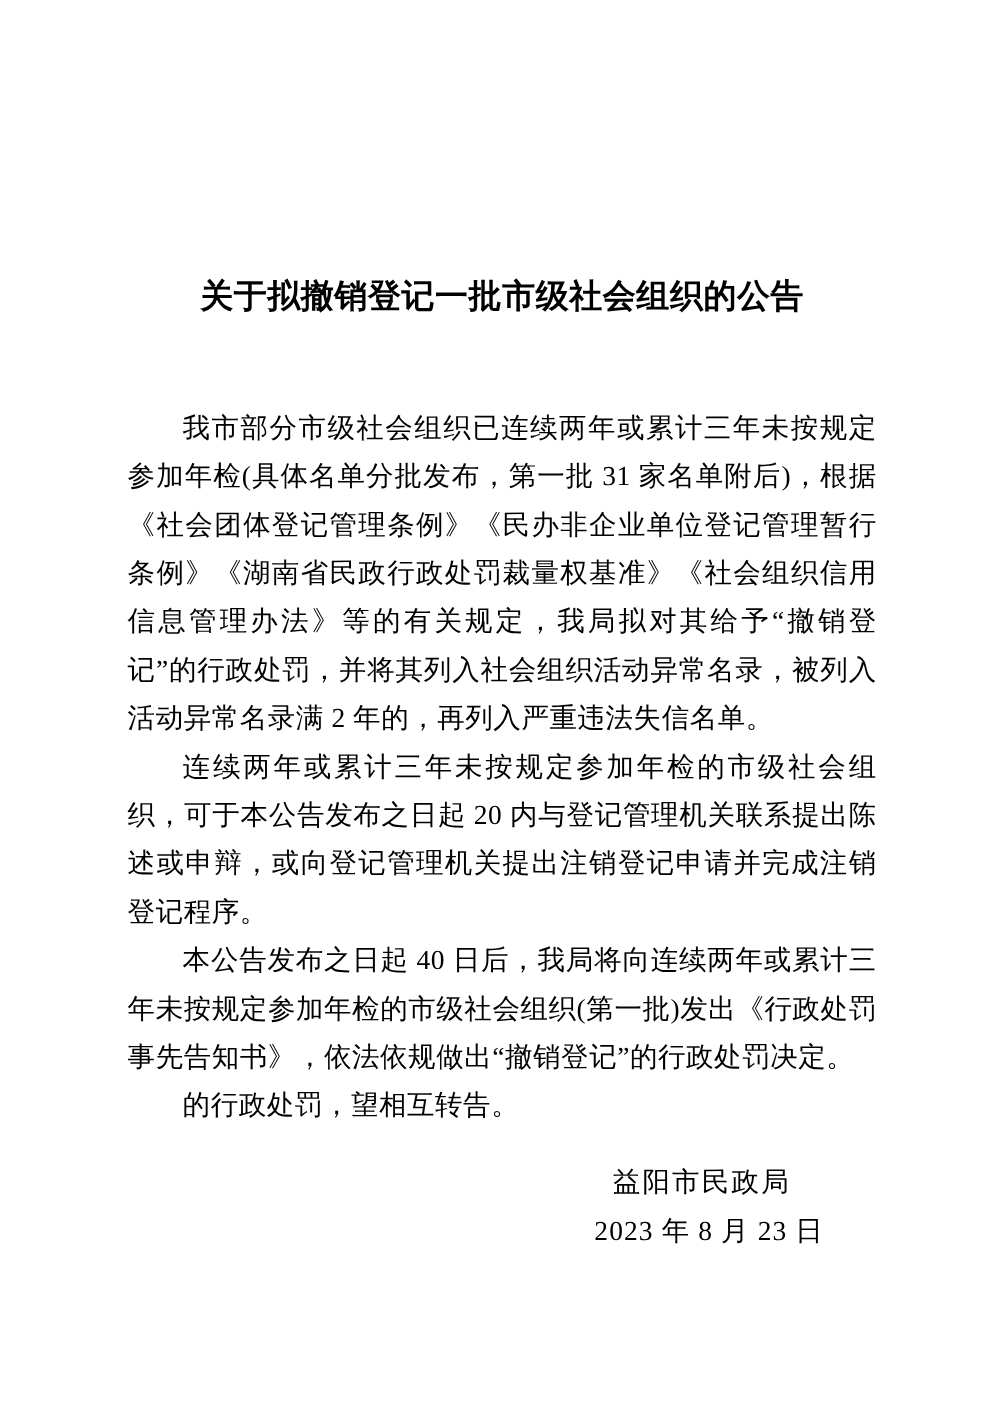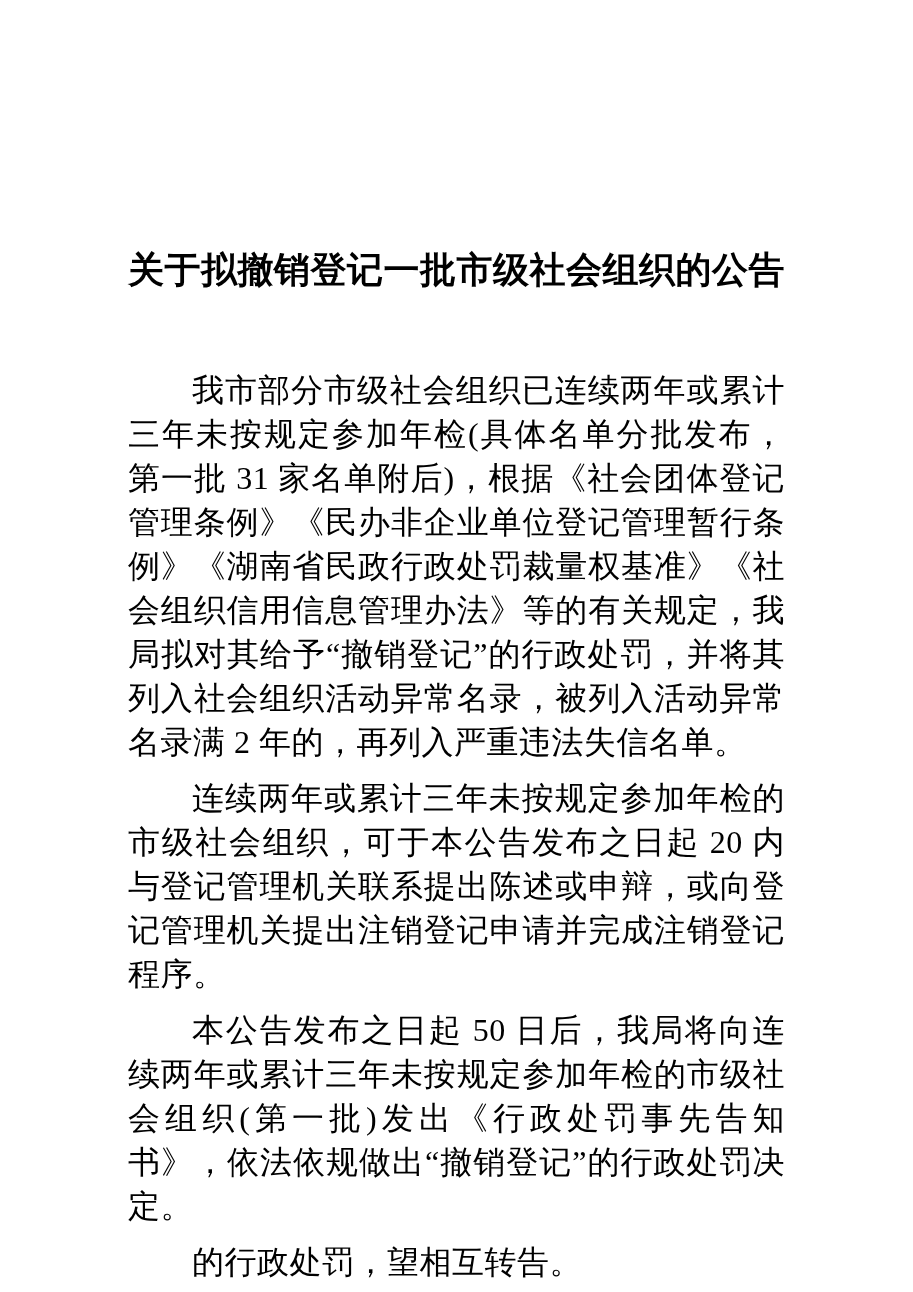--- a/index.html
+++ b/index.html
@@ -14,33 +14,33 @@
     background: #ffffff;
     box-sizing: border-box;
     padding: 0 116px;
     overflow: hidden;
     color: #000000;
     font-family: "Liberation Serif", serif;
   }
   .doc-title {
     margin: 250px 0 0 0;
     font-family: Liberation Serif, serif;
-    font-size: 36px;
+    font-size: 30px;
     font-weight: bold;
     line-height: 40px;
     text-align: center;
     letter-spacing: 0.5px;
     color: #000000;
   }
   .doc-body {
     margin-top: 78px;
   }
   .doc-body p {
-    margin: 12px;
-    font-size: 32px;
+    margin: 0;
+    font-size: 25px;
     line-height: 44px;
     text-align: justify;
     text-indent: 2em;
     letter-spacing: 0.5px;
     color: #000000;
   }
   .signature-block {
     margin-top: 26px;
     font-size: 25px;
     line-height: 44px;
@@ -61,17 +61,21 @@
 </style>
 </head>
 <body>
 
 <div class="page">
   <h1 class="doc-title">关于拟撤销登记一批市级社会组织的公告</h1>
 
   <div class="doc-body">
     <p>我市部分市级社会组织已连续两年或累计三年未按规定参加年检(具体名单分批发布，第一批 31 家名单附后)，根据《社会团体登记管理条例》《民办非企业单位登记管理暂行条例》《湖南省民政行政处罚裁量权基准》《社会组织信用信息管理办法》等的有关规定，我局拟对其给予“撤销登记”的行政处罚，并将其列入社会组织活动异常名录，被列入活动异常名录满 2 年的，再列入严重违法失信名单。</p>
     <p>连续两年或累计三年未按规定参加年检的市级社会组织，可于本公告发布之日起 20 内与登记管理机关联系提出陈述或申辩，或向登记管理机关提出注销登记申请并完成注销登记程序。</p>
-    <p>本公告发布之日起 50 日后，我局将向连续两年或累计三年未按规定参加年检的市级社会组织(第一批)发出《行政处罚事先告知书》，依法依规做出“撤销登记”的行政处罚决定。</p>
+    <p>本公告发布之日起 40 日后，我局将向连续两年或累计三年未按规定参加年检的市级社会组织(第一批)发出《行政处罚事先告知书》，依法依规做出“撤销登记”的行政处罚决定。</p>
     <p>的行政处罚，望相互转告。</p>
   </div>
 
+  <div class="signature-block">
+    <p class="issuer">益阳市民政局</p>
+    <p class="issue-date">2023 年 8 月 23 日</p>
+  </div>
 </div>
 
 </body></html>

